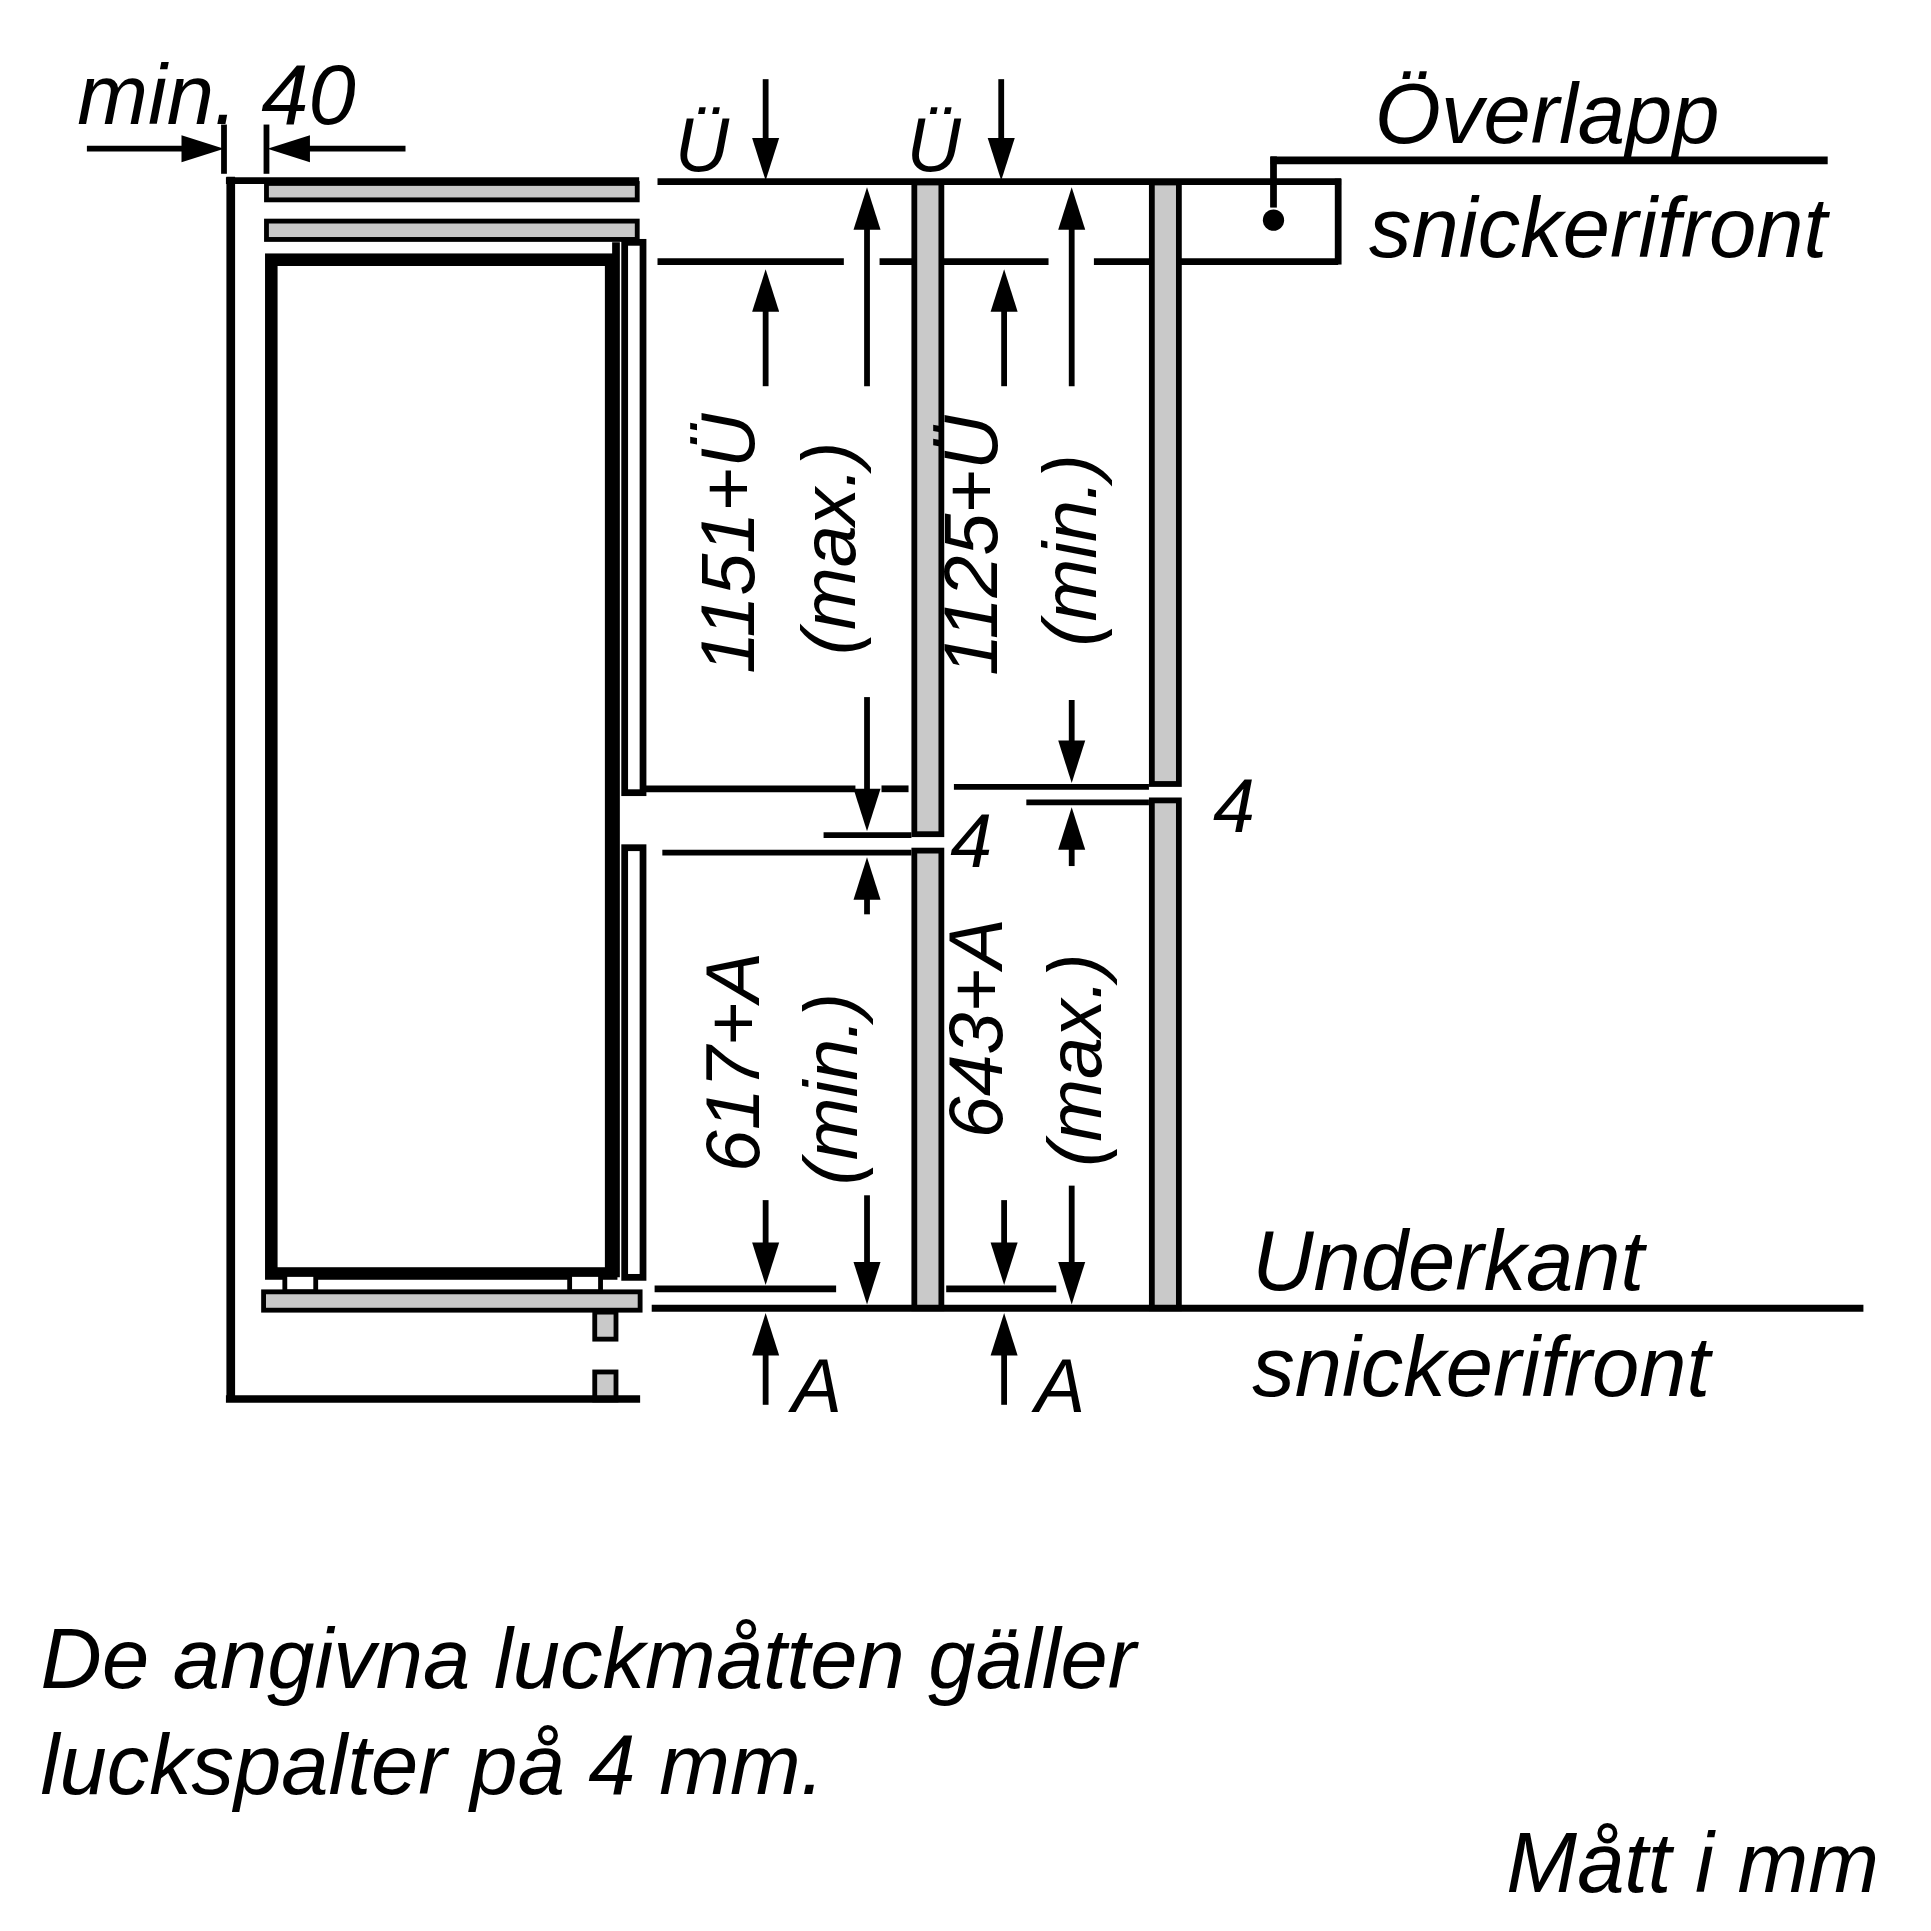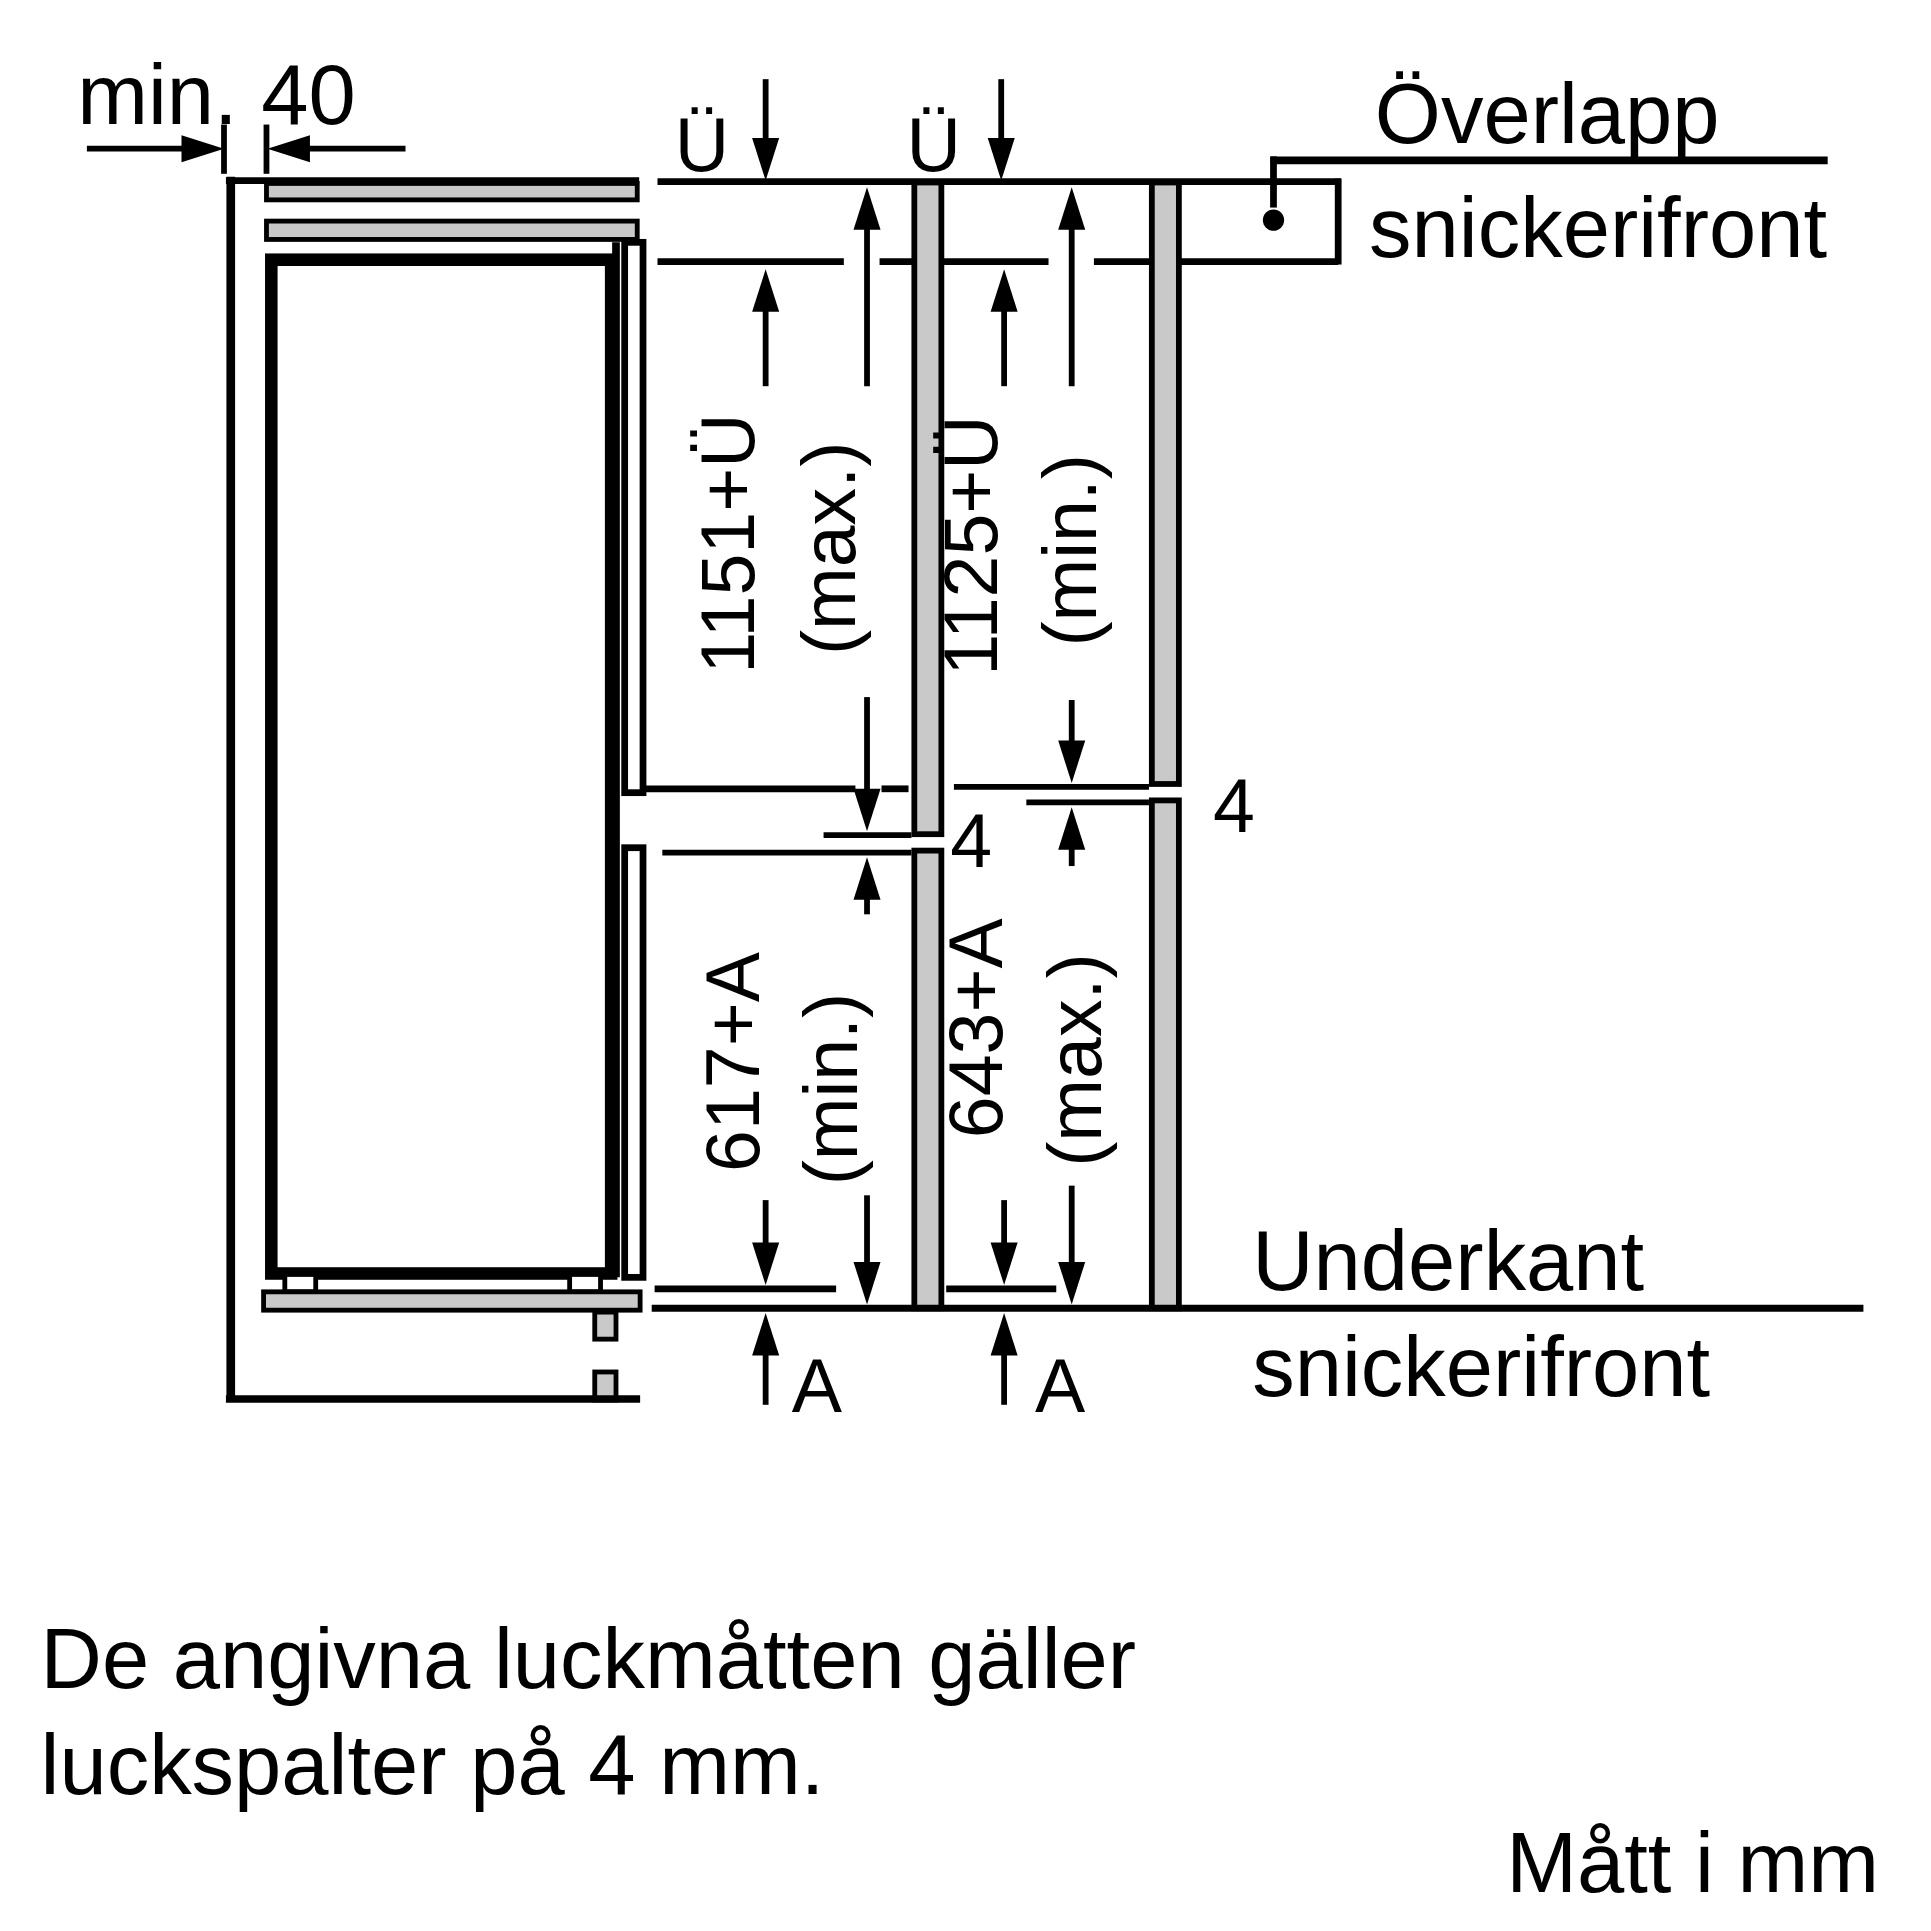--- a/index.html
+++ b/index.html
@@ -1,16 +1,16 @@
 <!DOCTYPE html>
 <html><head>
 <meta charset="utf-8">
 <style>
   html,body{margin:0;padding:0;background:#fff;}
-  .stage{width:1931px;height:1931px;position:relative;background:#fff;}
+  .stage{width:1931px;height:1931px;position:relative;background:#fff;font-style:italic;}
   svg{display:block;}
   text{font-family:"Liberation Sans","DejaVu Sans",sans-serif;fill:#000;}
   .ann{font-size:88px;}
   .dimtxt{font-size:78px;}
   .ln{stroke:#000;fill:none;}
   .arr{fill:#000;stroke:none;}
   .panel{fill:#c9c9c9;stroke:#000;stroke-width:6;}
   .panel-thin{fill:#c9c9c9;stroke:#000;stroke-width:5;}
   .whitebox{fill:#fff;stroke:#000;}
 </style>

